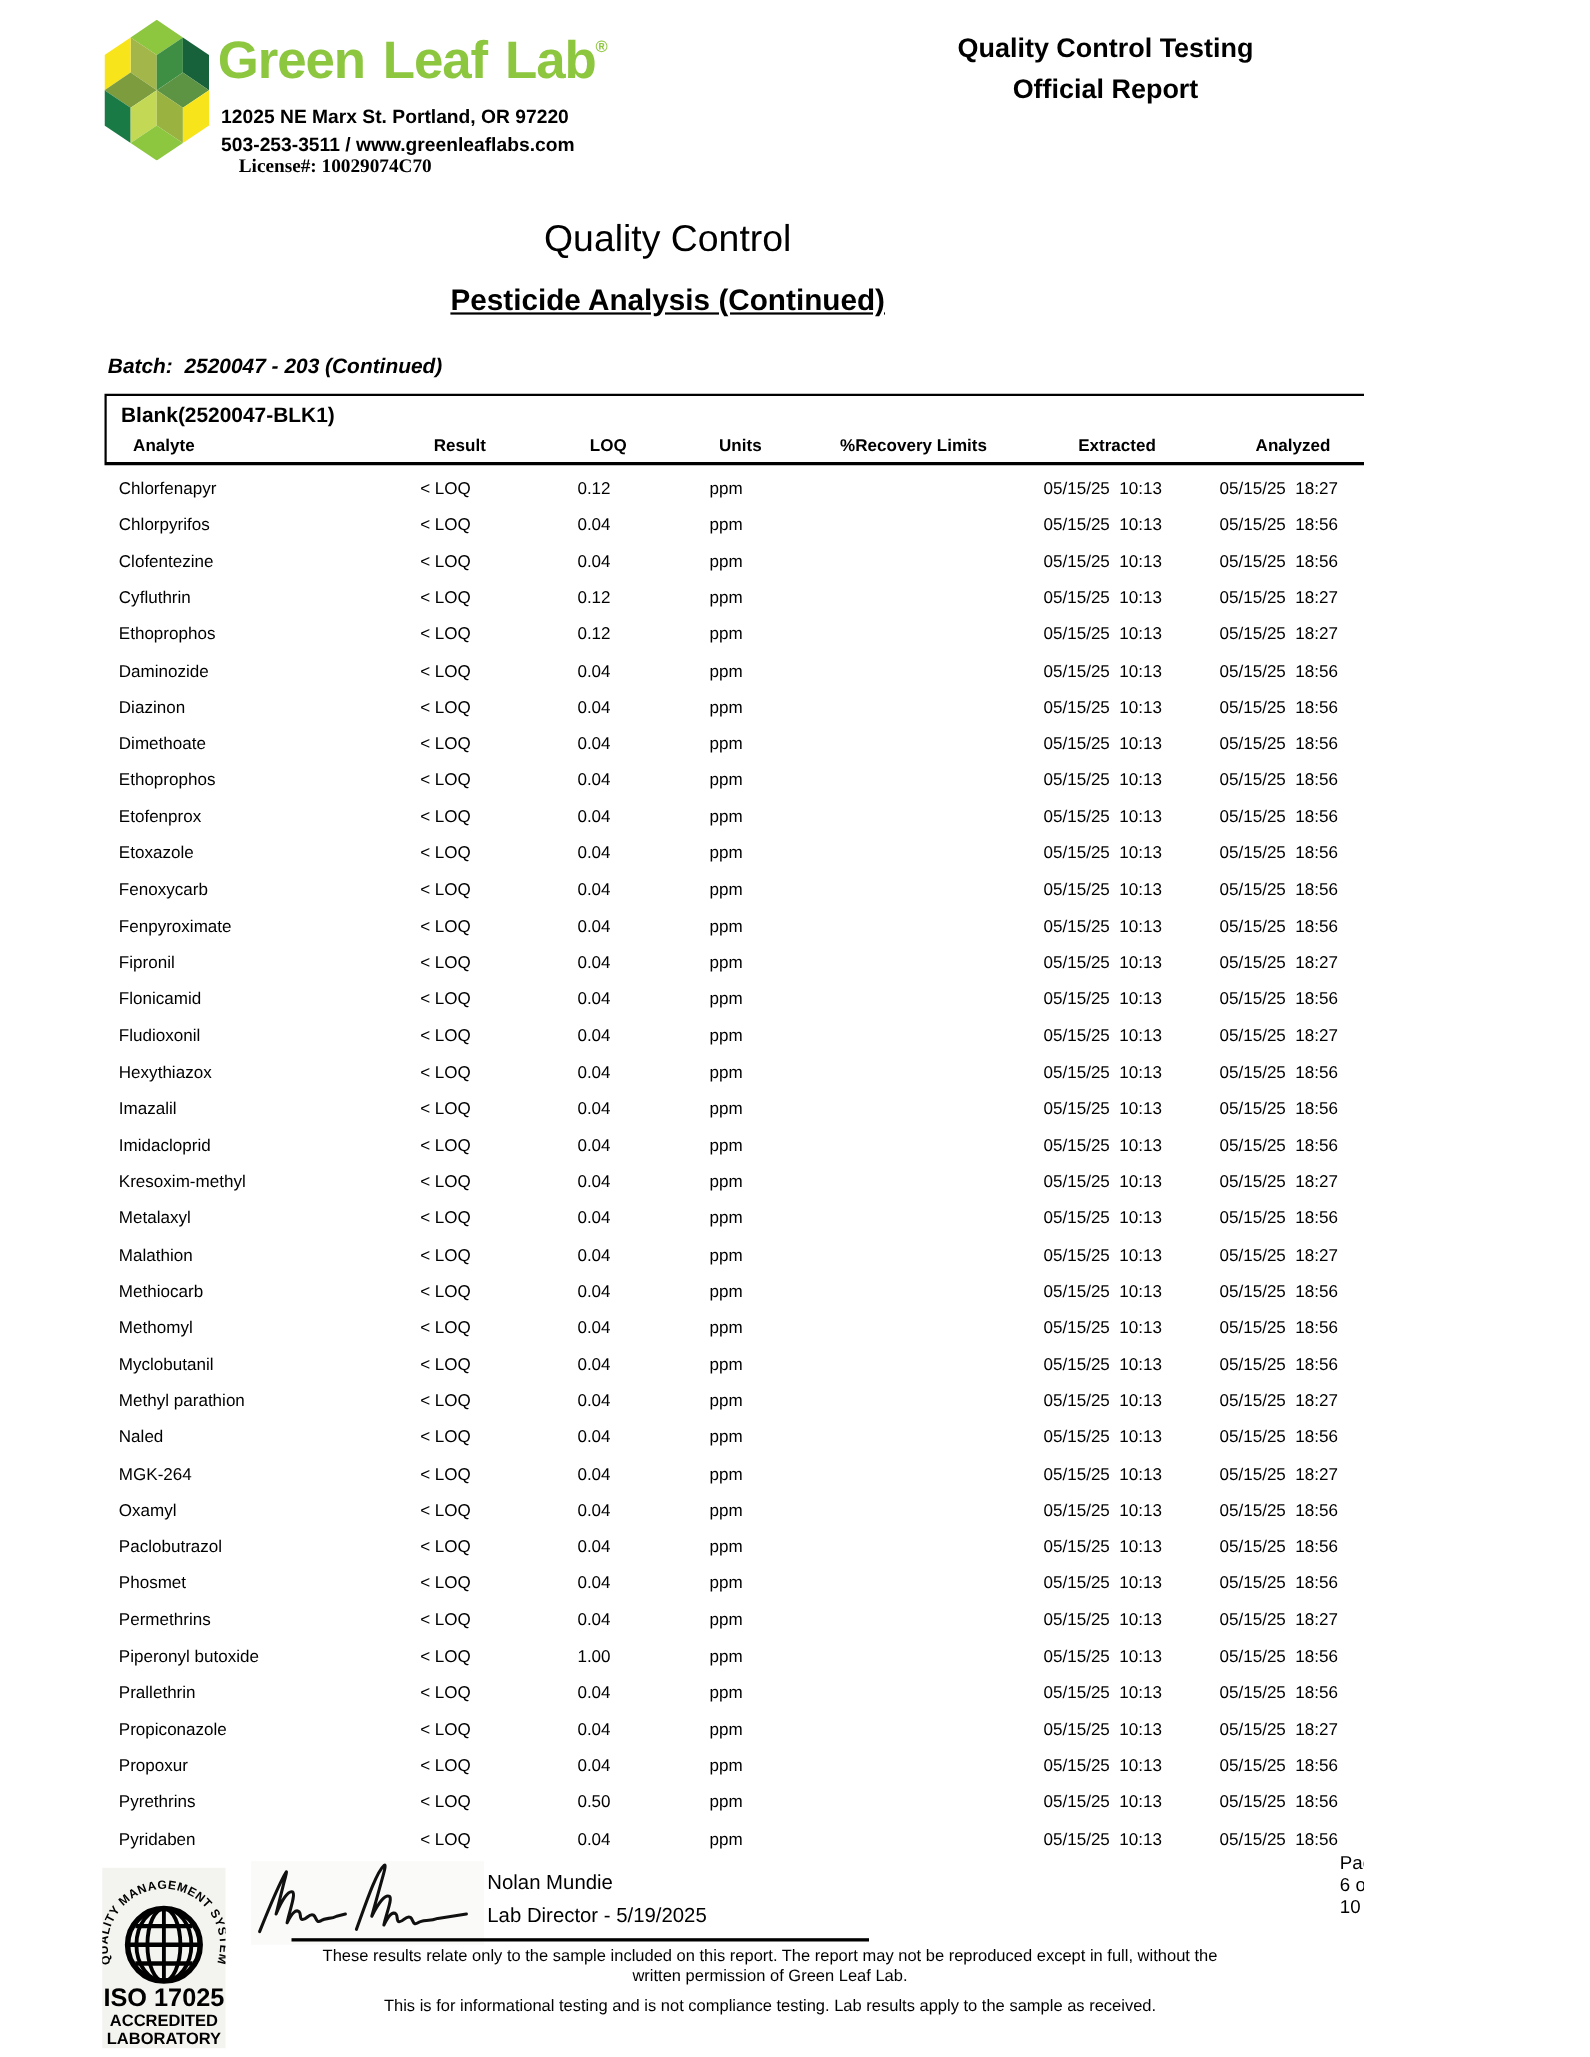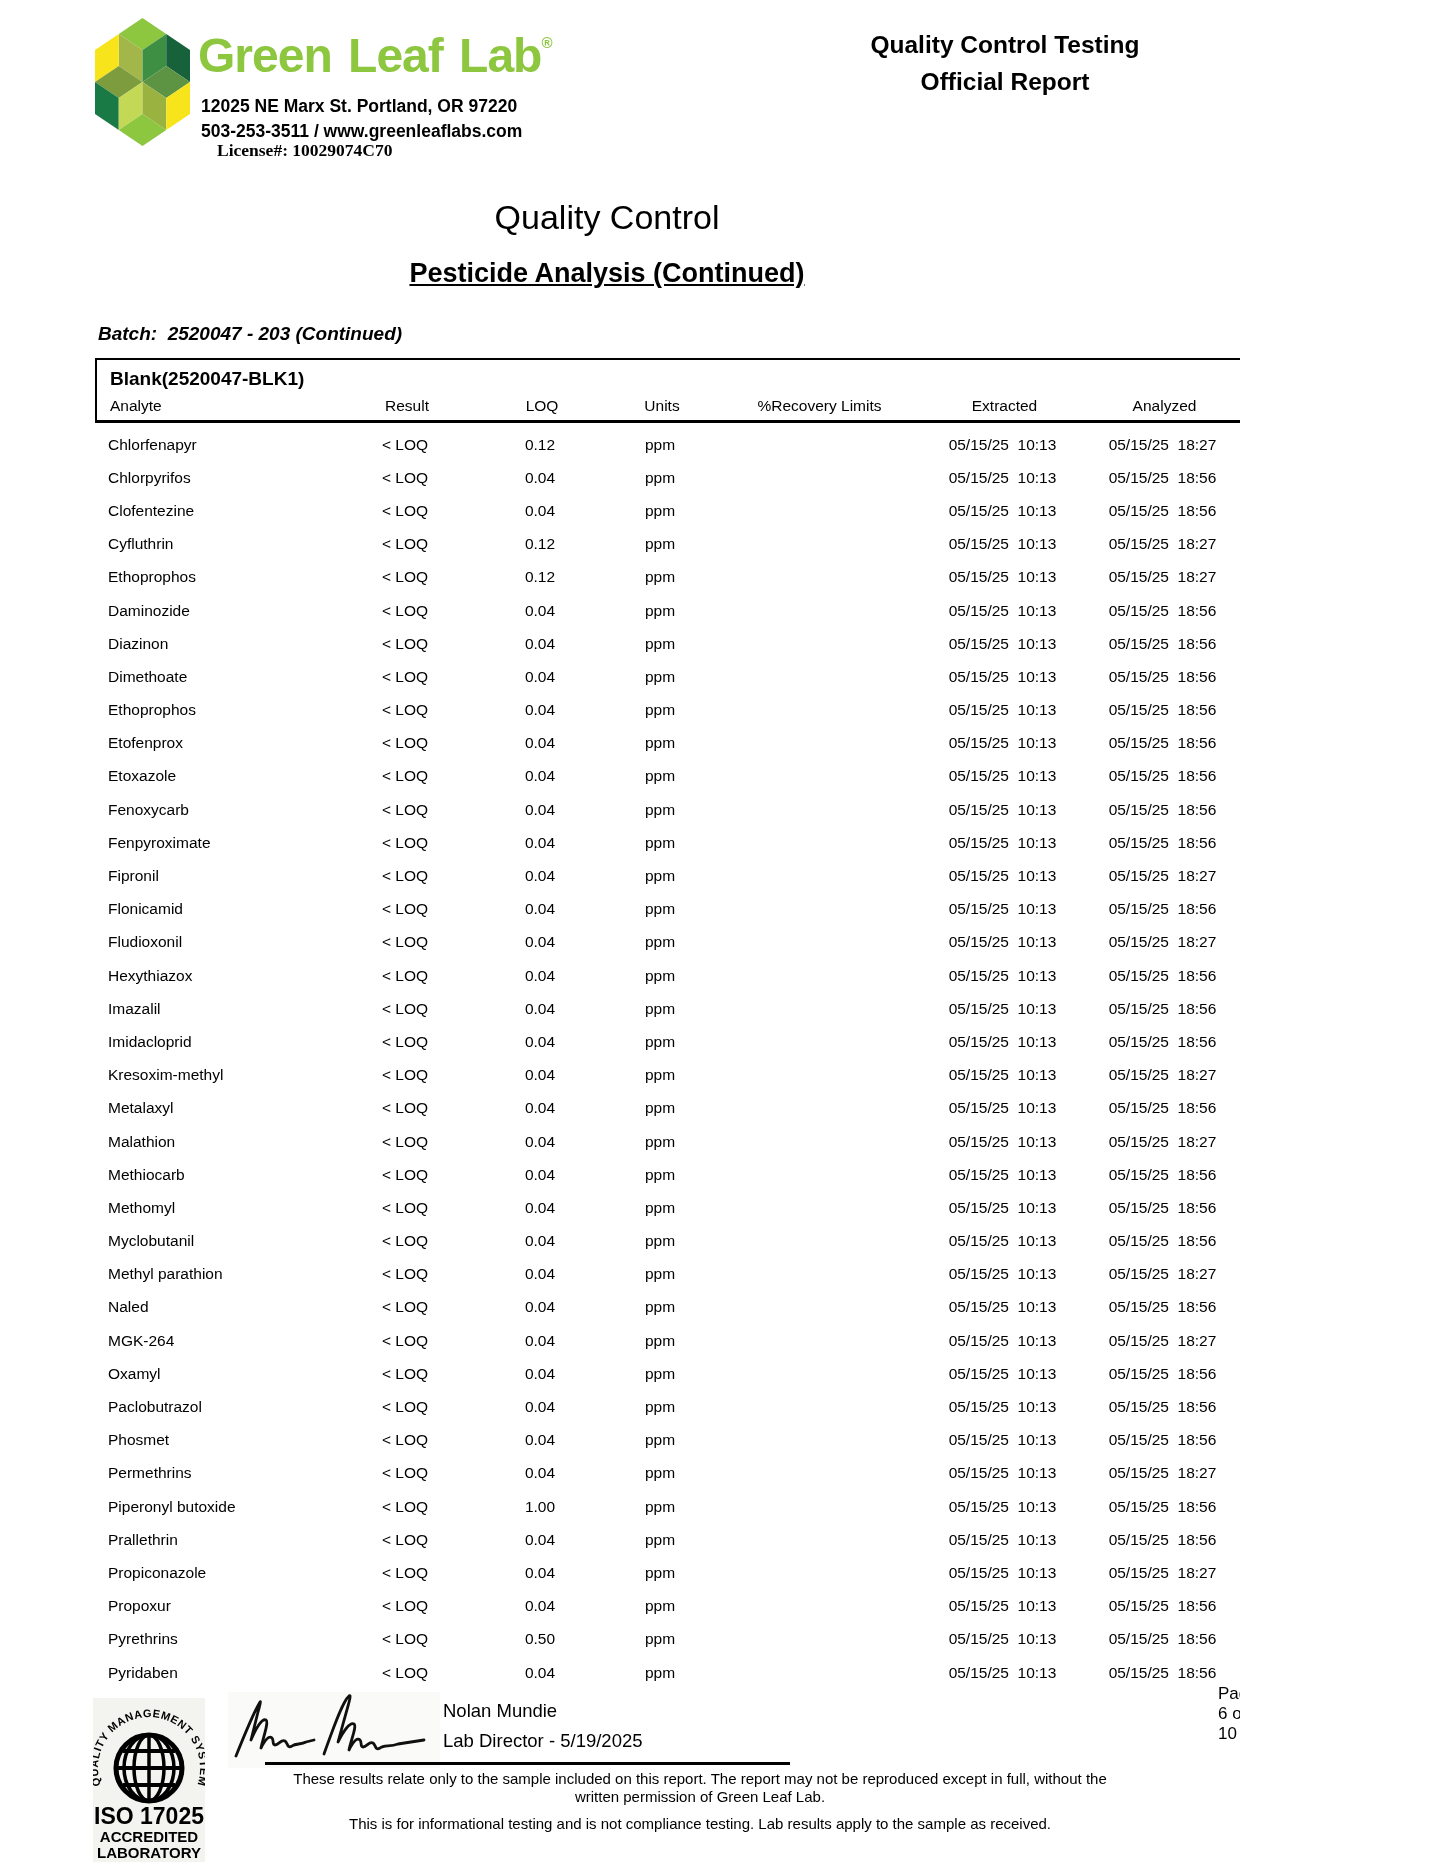--- a/index.html
+++ b/index.html
@@ -22,21 +22,21 @@
 
   
   .h-qc{position:absolute;left:95px;top:198px;width:1024px;text-align:center;font-size:34px;font-weight:normal;}
   .h-pest{position:absolute;left:95px;top:258px;width:1024px;text-align:center;font-size:27px;font-weight:bold;text-decoration:underline;}
   .batch{position:absolute;left:98px;top:323px;font-size:19px;font-weight:bold;font-style:italic;white-space:pre;}
 
   
   .tbox{position:absolute;left:95px;top:358px;width:1233px;border:2px solid #000;border-bottom:3px solid #000;background:#fff;}
   .tbox-title{padding:8px 0 1px 13px;font-size:19px;font-weight:bold;}
   .trow{display:grid;grid-template-columns:240px 140px 130px 110px 205px 165px 155px 83px;align-items:center;}
-  .thead-row{height:29px;font-weight:normal;font-size:15.5px;}
+  .thead-row{height:29px;font-weight:bold;font-size:15.5px;margin-left:11px;}
   .tbody{position:absolute;left:95px;top:428px;width:1233px;}
   .tbody .trow{height:33.2px;font-size:15.5px;}
   .tcell{text-align:center;white-space:pre;}
   .c-analyte{text-align:left;padding-left:13px;}
 
   
   .iso-logo{position:absolute;left:93px;top:1698px;width:112px;height:164px;background:#f3f3ef;}
   .sig-wrap{position:absolute;left:228px;top:1692px;width:212px;height:76px;background:#fafaf8;}
   .signer{position:absolute;left:443px;top:1696px;font-size:18.5px;line-height:30px;}
   .sig-line{position:absolute;left:265px;top:1762px;width:525px;border-top:3px solid #000;}

